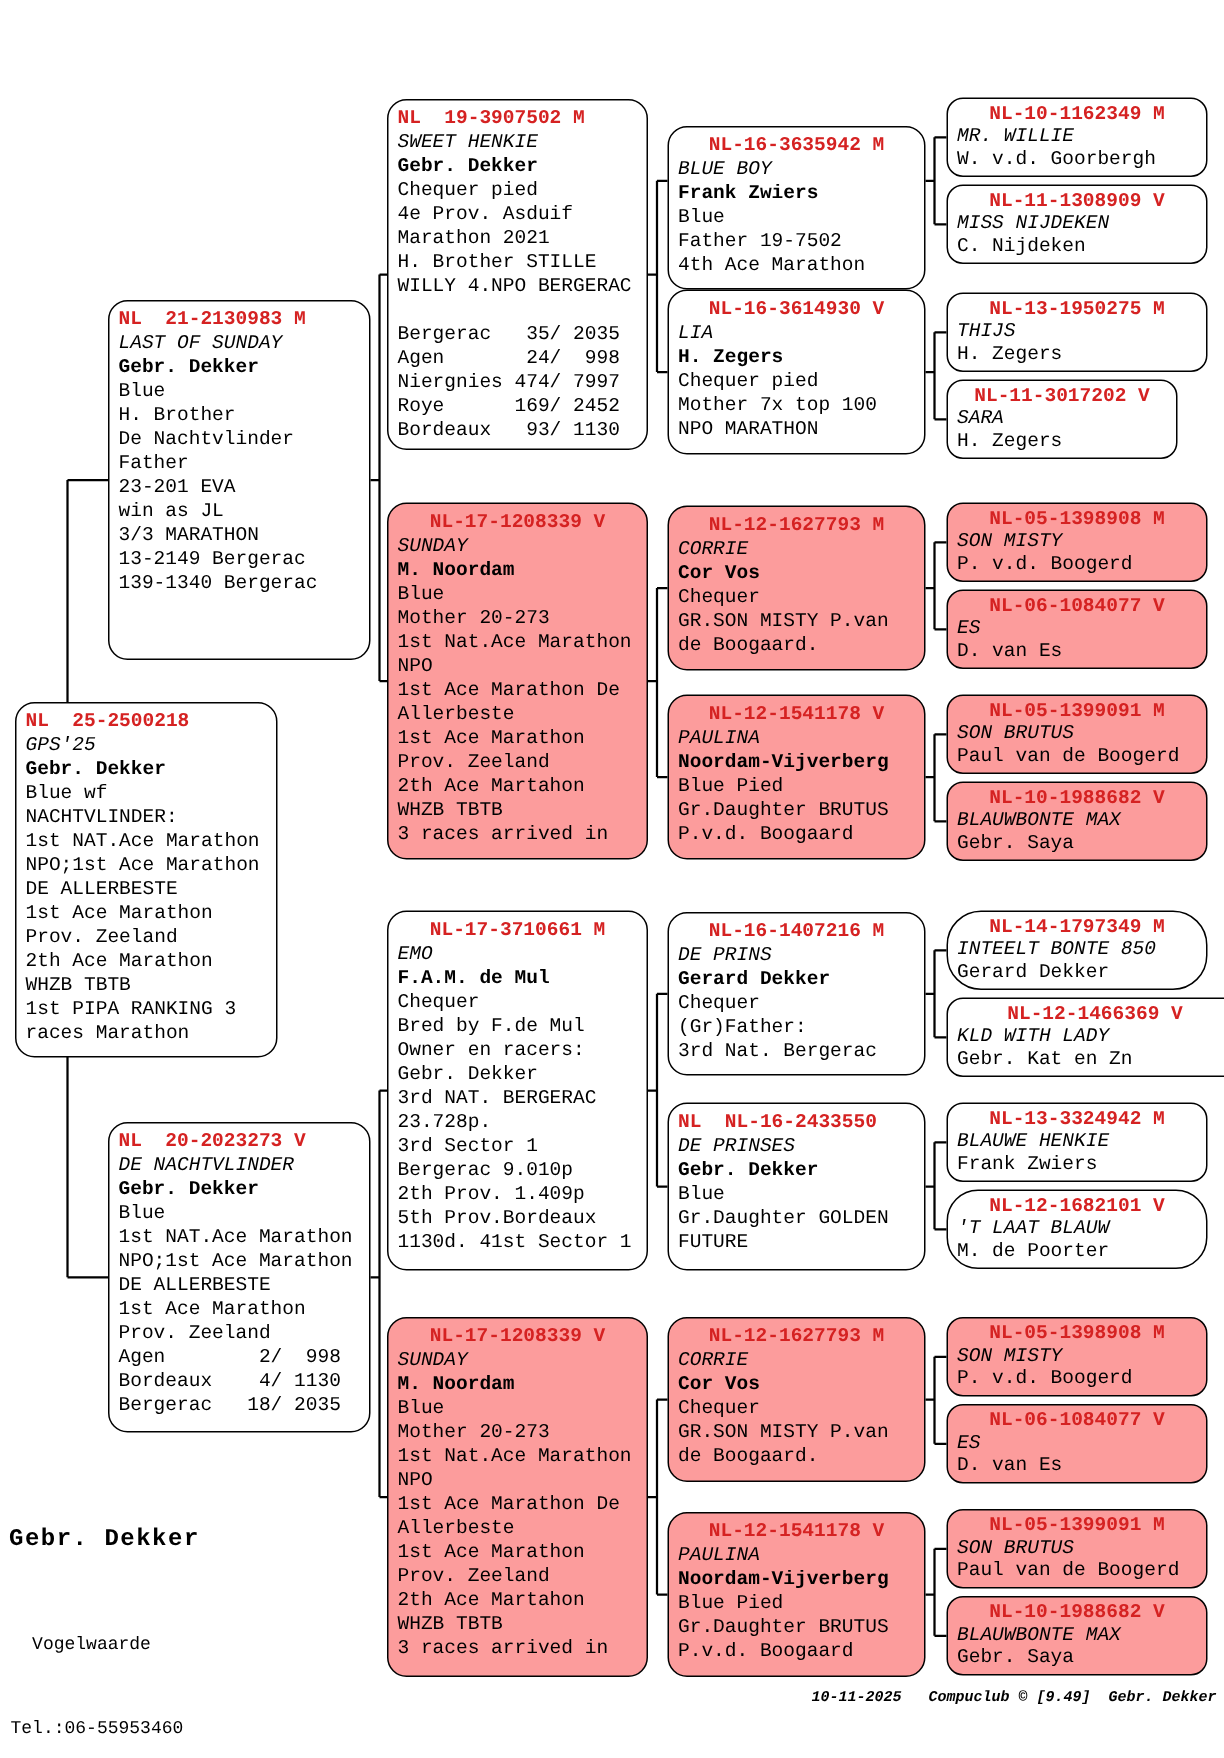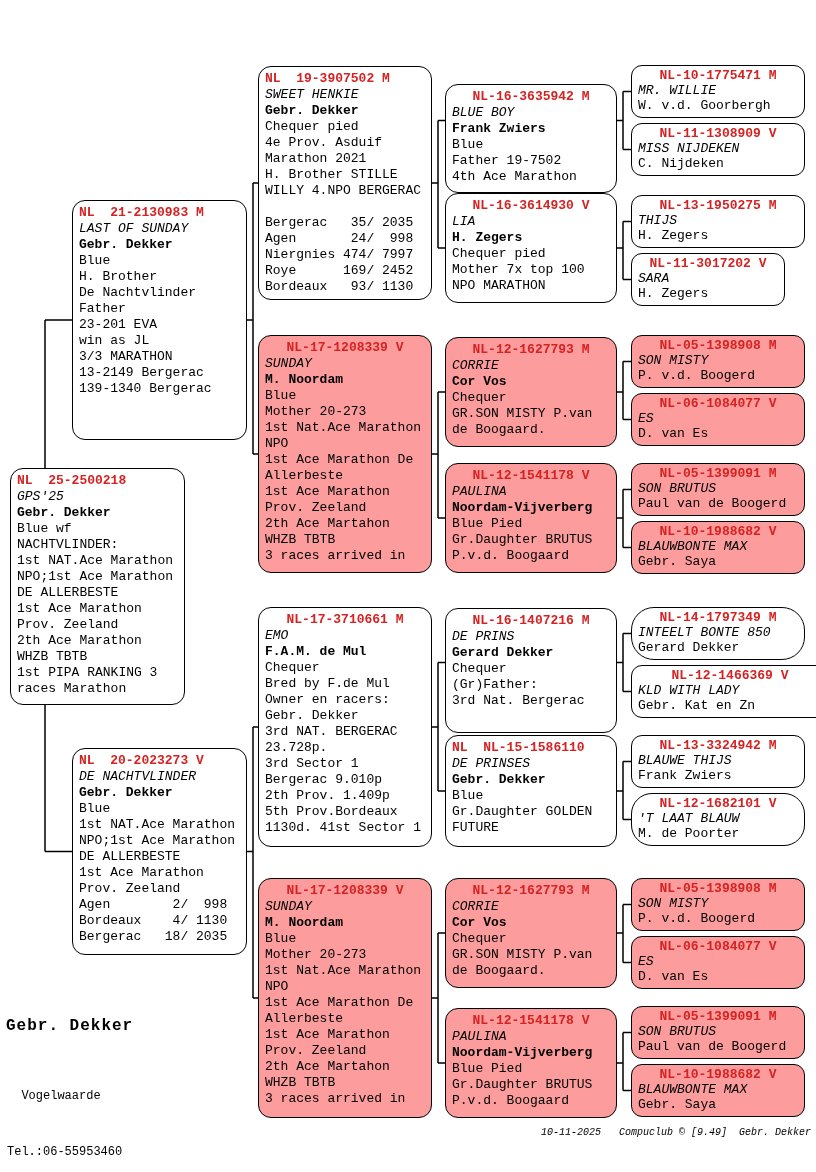--- a/index.html
+++ b/index.html
@@ -29,21 +29,21 @@
   .footer-name {
     position:absolute; left:6px; top:1017px;
     font-size:16px; font-weight:bold; letter-spacing:1px; white-space:pre;
   }
   .footer-contact {
     position:absolute; left:7px; top:1050px;
     font-size:12px; line-height:18.5px; white-space:pre;
   }
   .footer-print {
     position:absolute; right:5px; top:1127px;
-    font-size:10px; font-style:italic; font-weight:normal; white-space:pre;
+    font-size:10px; font-style:italic; font-weight:bold; white-space:pre;
   }
 </style>
 </head>
 <body>
 
 <div class="page">
 
   <svg class="connectors" width="816" height="1172" viewBox="0 0 816 1172">
     <path id="connector-path" d="M45 320H72M45 851.5H72M45 320V851.5M247 320H253M253 183V454M253 183H258M253 454H258M247 851.5H253M253 727V998M253 727H258M253 998H258M432 183H438M438 120.5V248M438 120.5H445M438 248H445M432 454H438M438 392V518M438 392H445M438 518H445M432 727H438M438 662.5V791M438 662.5H445M438 791H445M432 998H438M438 933V1063M438 933H445M438 1063H445M617 120.5H623M623 91.5V149.5M623 91.5H631M623 149.5H631M617 248H623M623 221.5V279.5M623 221.5H631M623 279.5H631M617 392H623M623 361.5V419.5M623 361.5H631M623 419.5H631M617 518H623M623 489.5V547.5M623 489.5H631M623 547.5H631M617 662.5H623M623 633.5V691.5M623 633.5H631M623 691.5H631M617 791H623M623 761.5V819.5M623 761.5H631M623 819.5H631M617 933H623M623 904.5V962.5M623 904.5H631M623 962.5H631M617 1063H623M623 1032.5V1090.5M623 1032.5H631M623 1090.5H631" fill="none" stroke="#000" stroke-width="1.5"></path>
   </svg>
@@ -53,35 +53,35 @@
       <div class="box" style="left: 72px; top: 200px; width: 175px; height: 240px;"><div class="ring">NL  21-2130983 M</div><div class="name">LAST OF SUNDAY</div><div class="owner bold">Gebr. Dekker</div><div class="detail">Blue</div><div class="detail">H. Brother</div><div class="detail">De Nachtvlinder</div><div class="detail">Father</div><div class="detail">23-201 EVA</div><div class="detail">win as JL</div><div class="detail">3/3 MARATHON</div><div class="detail">13-2149 Bergerac</div><div class="detail">139-1340 Bergerac</div></div>
       <div class="box" style="left: 72px; top: 748px; width: 175px; height: 207px;"><div class="ring">NL  20-2023273 V</div><div class="name">DE NACHTVLINDER</div><div class="owner bold">Gebr. Dekker</div><div class="detail">Blue</div><div class="detail">1st NAT.Ace Marathon</div><div class="detail">NPO;1st Ace Marathon</div><div class="detail">DE ALLERBESTE</div><div class="detail">1st Ace Marathon</div><div class="detail">Prov. Zeeland</div><div class="detail">Agen        2/  998</div><div class="detail">Bordeaux    4/ 1130</div><div class="detail">Bergerac   18/ 2035</div></div>
       <div class="box" style="left: 258px; top: 66px; width: 174px; height: 234px;"><div class="ring">NL  19-3907502 M</div><div class="name">SWEET HENKIE</div><div class="owner bold">Gebr. Dekker</div><div class="detail">Chequer pied</div><div class="detail">4e Prov. Asduif</div><div class="detail">Marathon 2021</div><div class="detail">H. Brother STILLE</div><div class="detail">WILLY 4.NPO BERGERAC</div><div class="detail">&nbsp;</div><div class="detail">Bergerac   35/ 2035</div><div class="detail">Agen       24/  998</div><div class="detail">Niergnies 474/ 7997</div><div class="detail">Roye      169/ 2452</div><div class="detail">Bordeaux   93/ 1130</div></div>
       <div class="box pink" style="left: 258px; top: 335px; width: 174px; height: 238px;"><div class="ring center">NL-17-1208339 V</div><div class="name">SUNDAY</div><div class="owner bold">M. Noordam</div><div class="detail">Blue</div><div class="detail">Mother 20-273</div><div class="detail">1st Nat.Ace Marathon</div><div class="detail">NPO</div><div class="detail">1st Ace Marathon De</div><div class="detail">Allerbeste</div><div class="detail">1st Ace Marathon</div><div class="detail">Prov. Zeeland</div><div class="detail">2th Ace Martahon</div><div class="detail">WHZB TBTB</div><div class="detail">3 races arrived in</div></div>
       <div class="box" style="left: 258px; top: 607px; width: 174px; height: 240px;"><div class="ring center">NL-17-3710661 M</div><div class="name">EMO</div><div class="owner bold">F.A.M. de Mul</div><div class="detail">Chequer</div><div class="detail">Bred by F.de Mul</div><div class="detail">Owner en racers:</div><div class="detail">Gebr. Dekker</div><div class="detail">3rd NAT. BERGERAC</div><div class="detail">23.728p.</div><div class="detail">3rd Sector 1</div><div class="detail">Bergerac 9.010p</div><div class="detail">2th Prov. 1.409p</div><div class="detail">5th Prov.Bordeaux</div><div class="detail">1130d. 41st Sector 1</div></div>
       <div class="box pink" style="left: 258px; top: 878px; width: 174px; height: 240px;"><div class="ring center">NL-17-1208339 V</div><div class="name">SUNDAY</div><div class="owner bold">M. Noordam</div><div class="detail">Blue</div><div class="detail">Mother 20-273</div><div class="detail">1st Nat.Ace Marathon</div><div class="detail">NPO</div><div class="detail">1st Ace Marathon De</div><div class="detail">Allerbeste</div><div class="detail">1st Ace Marathon</div><div class="detail">Prov. Zeeland</div><div class="detail">2th Ace Martahon</div><div class="detail">WHZB TBTB</div><div class="detail">3 races arrived in</div></div>
       <div class="box" style="left: 445px; top: 84px; width: 172px; height: 109px;"><div class="ring center">NL-16-3635942 M</div><div class="name">BLUE BOY</div><div class="owner bold">Frank Zwiers</div><div class="detail">Blue</div><div class="detail">Father 19-7502</div><div class="detail">4th Ace Marathon</div></div>
       <div class="box" style="left: 445px; top: 193px; width: 172px; height: 110px;"><div class="ring center">NL-16-3614930 V</div><div class="name">LIA</div><div class="owner bold">H. Zegers</div><div class="detail">Chequer pied</div><div class="detail">Mother 7x top 100</div><div class="detail">NPO MARATHON</div></div>
       <div class="box pink" style="left: 445px; top: 337px; width: 172px; height: 110px;"><div class="ring center">NL-12-1627793 M</div><div class="name">CORRIE</div><div class="owner bold">Cor Vos</div><div class="detail">Chequer</div><div class="detail">GR.SON MISTY P.van</div><div class="detail">de Boogaard.</div></div>
       <div class="box pink" style="left: 445px; top: 463px; width: 172px; height: 110px;"><div class="ring center">NL-12-1541178 V</div><div class="name">PAULINA</div><div class="owner bold">Noordam-Vijverberg</div><div class="detail">Blue Pied</div><div class="detail">Gr.Daughter BRUTUS</div><div class="detail">P.v.d. Boogaard</div></div>
-      <div class="box" style="left: 445px; top: 608px; width: 172px; height: 125px;"><div class="ring center">NL-16-1407216 M</div><div class="name">DE PRINS</div><div class="owner bold">Gerard Dekker</div><div class="detail">Chequer</div><div class="detail">(Gr)Father:</div><div class="detail">3rd Nat. Bergerac</div></div>
-      <div class="box" style="left: 445px; top: 735px; width: 172px; height: 112px;"><div class="ring">NL  NL-15-1586110</div><div class="name">DE PRINSES</div><div class="owner bold">Gebr. Dekker</div><div class="detail">Blue</div><div class="detail">Gr.Daughter GOLDEN</div><div class="detail">FUTURE</div></div>
+      <div class="box" style="left: 445px; top: 608px; width: 172px; height: 109px;"><div class="ring center">NL-16-1407216 M</div><div class="name">DE PRINS</div><div class="owner bold">Gerard Dekker</div><div class="detail">Chequer</div><div class="detail">(Gr)Father:</div><div class="detail">3rd Nat. Bergerac</div></div>
+      <div class="box" style="left: 445px; top: 735px; width: 172px; height: 112px;"><div class="ring">NL  NL-16-2433550</div><div class="name">DE PRINSES</div><div class="owner bold">Gebr. Dekker</div><div class="detail">Blue</div><div class="detail">Gr.Daughter GOLDEN</div><div class="detail">FUTURE</div></div>
       <div class="box pink" style="left: 445px; top: 878px; width: 172px; height: 110px;"><div class="ring center">NL-12-1627793 M</div><div class="name">CORRIE</div><div class="owner bold">Cor Vos</div><div class="detail">Chequer</div><div class="detail">GR.SON MISTY P.van</div><div class="detail">de Boogaard.</div></div>
       <div class="box pink" style="left: 445px; top: 1008px; width: 172px; height: 110px;"><div class="ring center">NL-12-1541178 V</div><div class="name">PAULINA</div><div class="owner bold">Noordam-Vijverberg</div><div class="detail">Blue Pied</div><div class="detail">Gr.Daughter BRUTUS</div><div class="detail">P.v.d. Boogaard</div></div>
-      <div class="box small" style="left: 631px; top: 65px; width: 174px; height: 53px;"><div class="ring center">NL-10-1775471 M</div><div class="name">MR. WILLIE</div><div class="owner">W. v.d. Goorbergh</div></div>
+      <div class="box small" style="left: 631px; top: 65px; width: 174px; height: 53px;"><div class="ring center">NL-10-1162349 M</div><div class="name">MR. WILLIE</div><div class="owner">W. v.d. Goorbergh</div></div>
       <div class="box small" style="left: 631px; top: 123px; width: 174px; height: 53px;"><div class="ring center">NL-11-1308909 V</div><div class="name">MISS NIJDEKEN</div><div class="owner">C. Nijdeken</div></div>
       <div class="box small" style="left: 631px; top: 195px; width: 174px; height: 53px;"><div class="ring center">NL-13-1950275 M</div><div class="name">THIJS</div><div class="owner">H. Zegers</div></div>
       <div class="box small" style="left: 631px; top: 253px; width: 154px; height: 53px;"><div class="ring center">NL-11-3017202 V</div><div class="name">SARA</div><div class="owner">H. Zegers</div></div>
       <div class="box pink small" style="left: 631px; top: 335px; width: 174px; height: 53px;"><div class="ring center">NL-05-1398908 M</div><div class="name">SON MISTY</div><div class="owner">P. v.d. Boogerd</div></div>
       <div class="box pink small" style="left: 631px; top: 393px; width: 174px; height: 53px;"><div class="ring center">NL-06-1084077 V</div><div class="name">ES</div><div class="owner">D. van Es</div></div>
       <div class="box pink small" style="left: 631px; top: 463px; width: 174px; height: 53px;"><div class="ring center">NL-05-1399091 M</div><div class="name">SON BRUTUS</div><div class="owner">Paul van de Boogerd</div></div>
       <div class="box pink small" style="left: 631px; top: 521px; width: 174px; height: 53px;"><div class="ring center">NL-10-1988682 V</div><div class="name">BLAUWBONTE MAX</div><div class="owner">Gebr. Saya</div></div>
       <div class="box small" style="left: 631px; top: 607px; width: 174px; height: 53px; border-radius: 23px;"><div class="ring center">NL-14-1797349 M</div><div class="name">INTEELT BONTE 850</div><div class="owner">Gerard Dekker</div></div>
       <div class="box small" style="left: 631px; top: 665px; width: 198px; height: 53px;"><div class="ring center">NL-12-1466369 V</div><div class="name">KLD WITH LADY</div><div class="owner">Gebr. Kat en Zn</div></div>
-      <div class="box small" style="left: 631px; top: 735px; width: 174px; height: 53px;"><div class="ring center">NL-13-3324942 M</div><div class="name">BLAUWE THIJS</div><div class="owner">Frank Zwiers</div></div>
+      <div class="box small" style="left: 631px; top: 735px; width: 174px; height: 53px;"><div class="ring center">NL-13-3324942 M</div><div class="name">BLAUWE HENKIE</div><div class="owner">Frank Zwiers</div></div>
       <div class="box small" style="left: 631px; top: 793px; width: 174px; height: 53px; border-radius: 21px;"><div class="ring center">NL-12-1682101 V</div><div class="name">'T LAAT BLAUW</div><div class="owner">M. de Poorter</div></div>
       <div class="box pink small" style="left: 631px; top: 878px; width: 174px; height: 53px;"><div class="ring center">NL-05-1398908 M</div><div class="name">SON MISTY</div><div class="owner">P. v.d. Boogerd</div></div>
       <div class="box pink small" style="left: 631px; top: 936px; width: 174px; height: 53px;"><div class="ring center">NL-06-1084077 V</div><div class="name">ES</div><div class="owner">D. van Es</div></div>
       <div class="box pink small" style="left: 631px; top: 1006px; width: 174px; height: 53px;"><div class="ring center">NL-05-1399091 M</div><div class="name">SON BRUTUS</div><div class="owner">Paul van de Boogerd</div></div>
       <div class="box pink small" style="left: 631px; top: 1064px; width: 174px; height: 53px;"><div class="ring center">NL-10-1988682 V</div><div class="name">BLAUWBONTE MAX</div><div class="owner">Gebr. Saya</div></div>
     </div>
 
   <div class="footer-name">Gebr. Dekker</div>
   <div class="footer-contact">
     <div>  Vogelwaarde</div>

